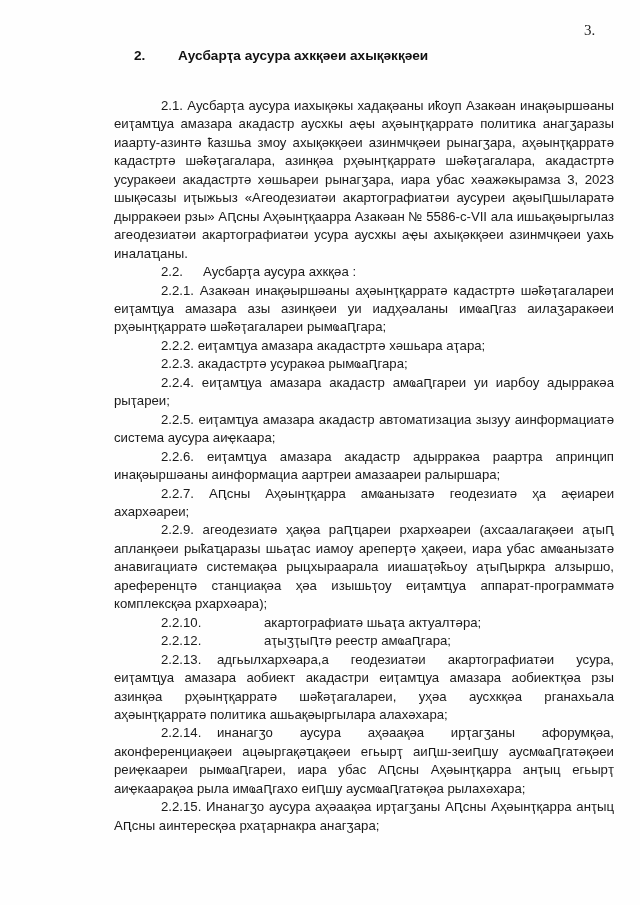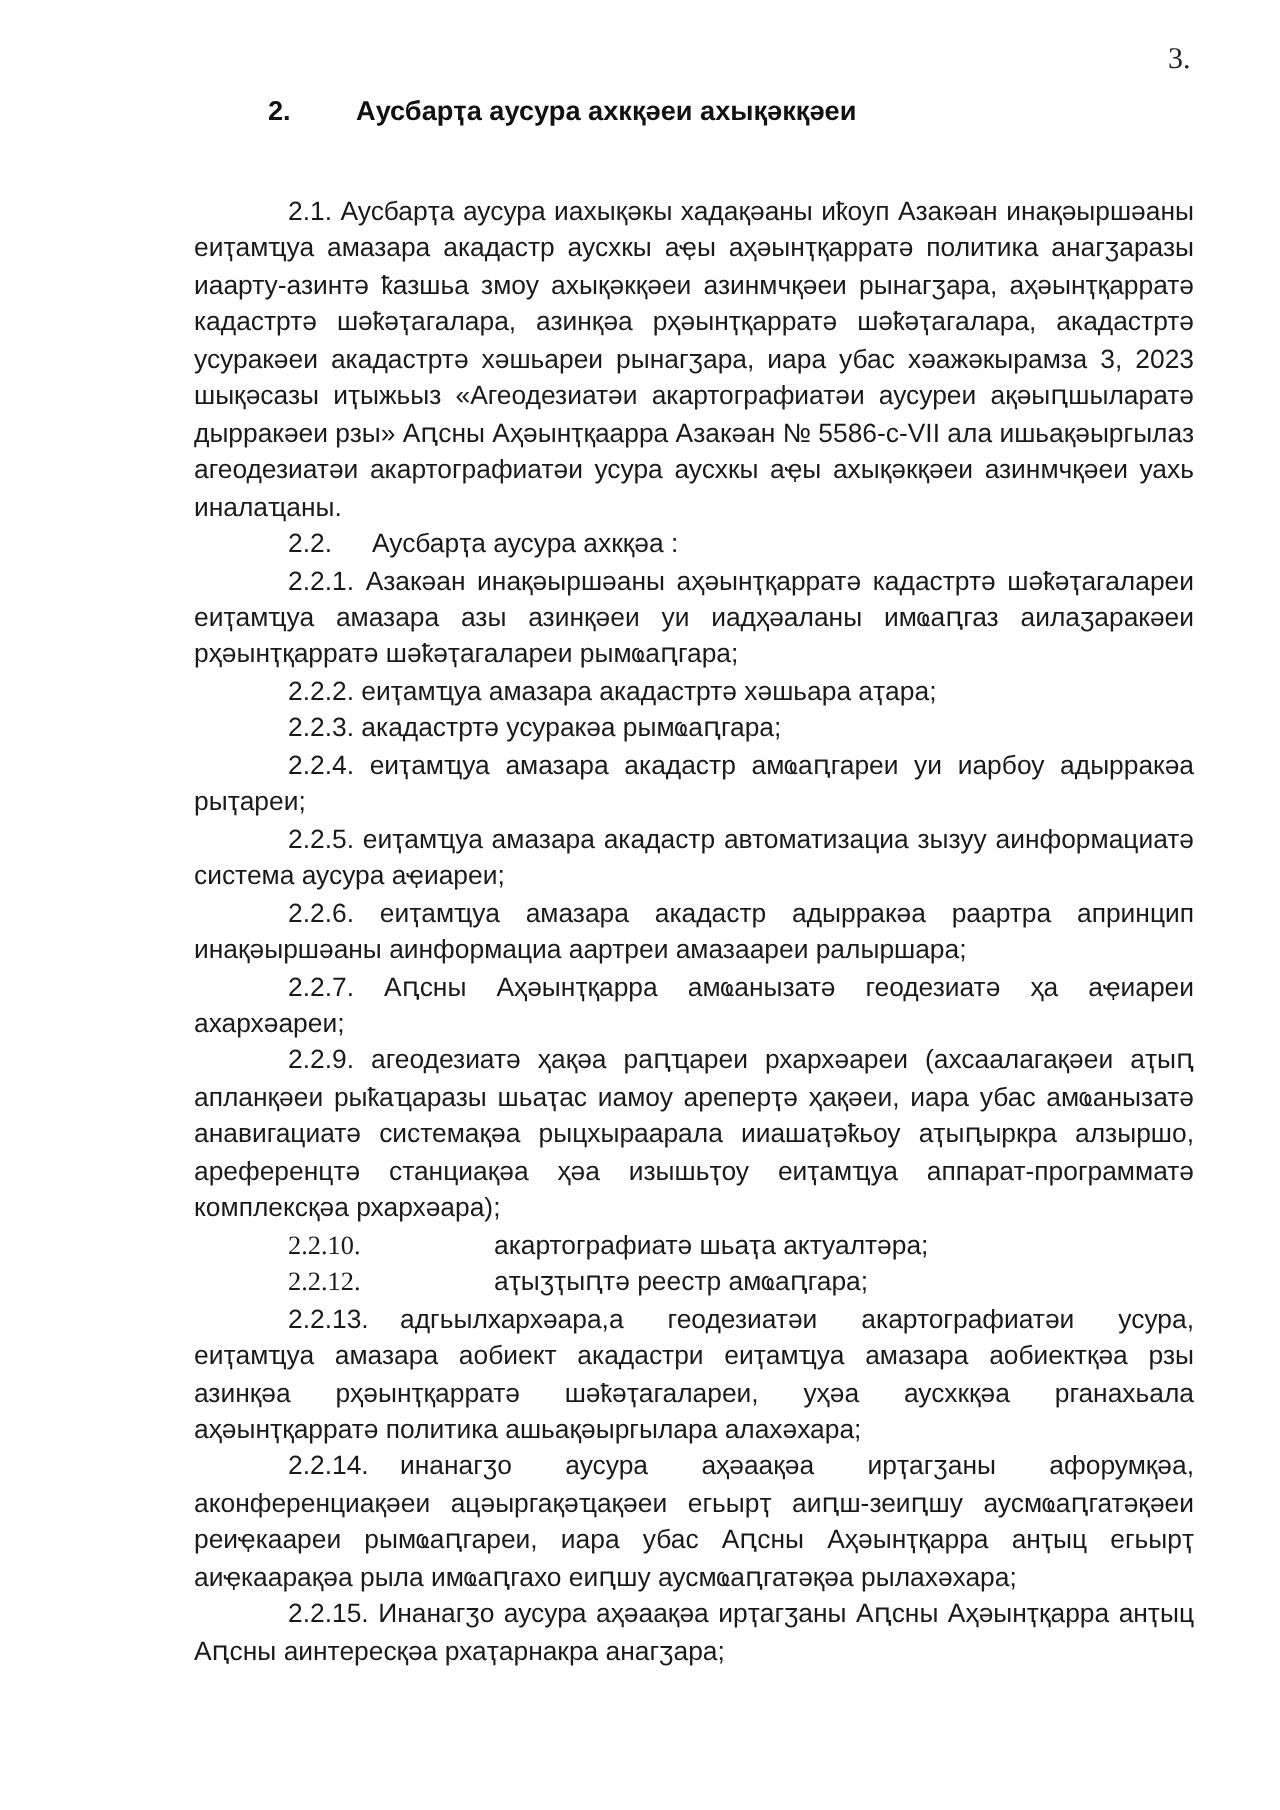--- a/index.html
+++ b/index.html
@@ -15,28 +15,28 @@
       font-family: "Liberation Serif", "DejaVu Serif", serif;
       font-size: 15px; color: #222;
     }
     .section-heading {
       position: absolute; top: 48px; left: 134px;
       font-size: 13.6px; font-weight: bold; color: #111;
       white-space: nowrap;
     }
     .section-heading .num { display: inline-block; width: 44px; }
     .body {
-      position: absolute; top: 97px; left: 97px; width: 500px;
+      position: absolute; top: 97px; left: 114px; width: 500px;
       font-size: 13.2px; line-height: 18.45px;
     }
     .p { margin: 0; text-align: justify; text-indent: 47px; }
     .row {
       display: flex; white-space: nowrap; margin: 0;
     }
-    .row .num { display: inline-block; padding-left: 47px; width: 103px; flex: none; font-family: Liberation Serif, serif; }
+    .row .num { display: inline-block; padding-left: 47px; width: 103px; flex: none; }
     .p.sub { text-indent: 47px; }
     .lbl-22 .gap { display: inline-block; width: 20px; }
   </style>
 </head>
 <body>
 
 <div class="page">
   <div class="page-number">3.</div>
 
   <div class="section-heading">
@@ -45,21 +45,21 @@
 
   <div class="body">
     <p class="p"><span>2.1.</span> <span>Аусбарҭа аусура иахықәкы хадақәаны иҟоуп Азакәан инақәыршәаны еиҭамҵуа амазара акадастр аусхкы аҿы аҳәынҭқарратә политика анагӡаразы иаарту-азинтә ҟазшьа змоу ахықәкқәеи азинмчқәеи рынагӡара, аҳәынҭқарратә кадастртә шәҟәҭагалара, азинқәа рҳәынҭқарратә шәҟәҭагалара, акадастртә усуракәеи акадастртә хәшьареи рынагӡара, иара убас хәажәкырамза 3, 2023 шықәсазы иҭыжьыз «Агеодезиатәи акартографиатәи аусуреи ақәыԥшыларатә дырракәеи рзы» Аԥсны Аҳәынҭқаарра Азакәан № 5586-с-VII ала ишьақәыргылаз агеодезиатәи акартографиатәи усура аусхкы аҿы ахықәкқәеи азинмчқәеи уахь иналаҵаны.</span></p>
 
     <p class="p lbl-22"><span>2.2.</span><span class="gap"></span><span>Аусбарҭа аусура ахкқәа :</span></p>
 
     <p class="p sub"><span>2.2.1.</span> <span>Азакәан инақәыршәаны аҳәынҭқарратә кадастртә шәҟәҭагалареи еиҭамҵуа амазара азы азинқәеи уи иадҳәаланы имҩаԥгаз аилаӡаракәеи рҳәынҭқарратә шәҟәҭагалареи рымҩаԥгара;</span></p>
     <p class="p sub"><span>2.2.2.</span> <span>еиҭамҵуа амазара акадастртә хәшьара аҭара;</span></p>
     <p class="p sub"><span>2.2.3.</span> <span>акадастртә усуракәа рымҩаԥгара;</span></p>
     <p class="p sub"><span>2.2.4.</span> <span>еиҭамҵуа амазара акадастр амҩаԥгареи уи иарбоу адырракәа рыҭареи;</span></p>
-    <p class="p sub"><span>2.2.5.</span> <span>еиҭамҵуа амазара акадастр автоматизациа зызуу аинформациатә система аусура аҿиареи;</span></p>
+    <p class="p sub"><span>2.2.5.</span> <span>еиҭамҵуа амазара акадастр автоматизациа зызуу аинформациатә система аусура аиҿкаара;</span></p>
     <p class="p sub"><span>2.2.6.</span> <span>еиҭамҵуа амазара акадастр адырракәа раартра апринцип инақәыршәаны аинформациа аартреи амазаареи ралыршара;</span></p>
     <p class="p sub"><span>2.2.7.</span> <span>Аԥсны Аҳәынҭқарра амҩанызатә геодезиатә ҳа аҿиареи ахархәареи;</span></p>
     <p class="p sub"><span>2.2.9.</span> <span>агеодезиатә ҳақәа раԥҵареи рхархәареи (ахсаалагақәеи аҭыԥ апланқәеи рыҟаҵаразы шьаҭас иамоу ареперҭә ҳақәеи, иара убас амҩанызатә анавигациатә системақәа рыцхыраарала ииашаҭәҟьоу аҭыԥыркра алзыршо, ареференцтә станциақәа ҳәа изышьҭоу еиҭамҵуа аппарат-программатә комплексқәа рхархәара);</span></p>
 
     <div class="row">
         <span class="num">2.2.10.</span>
         <span>акартографиатә шьаҭа актуалтәра;</span>
       </div>
     <div class="row">
         <span class="num">2.2.12.</span>

